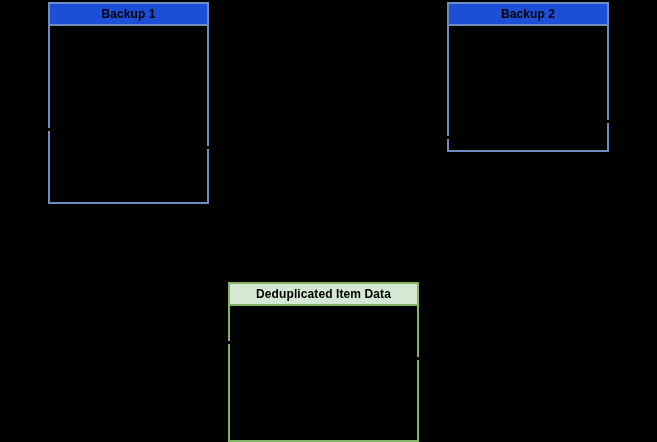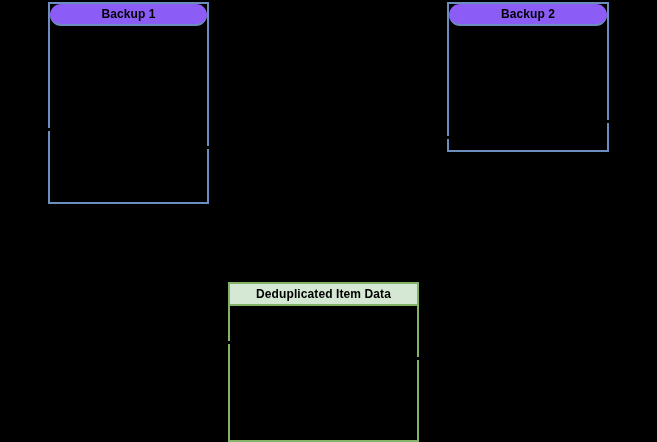--- a/index.html
+++ b/index.html
@@ -54,23 +54,22 @@
     width: 100%;
     height: calc(100% - 22px);
     background: #000000;
   }
 
   
   .node.blue {
     border-color: #6c8ebf;
   }
   .node.blue .node-title {
-    background: #8b5cf6;
+    background: #1d4ed8;
     border-bottom-color: #6c8ebf;
-    border-radius: 11px;
   }
 
   
   .node.green {
     border-color: #82b366;
   }
   .node.green .node-title {
     background: #d5e8d4;
     border-bottom-color: #82b366;
   }

